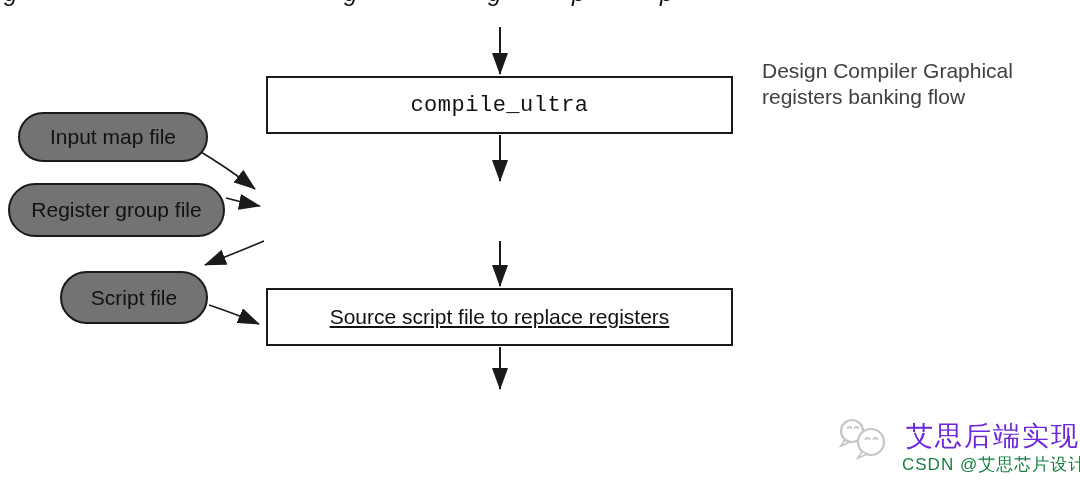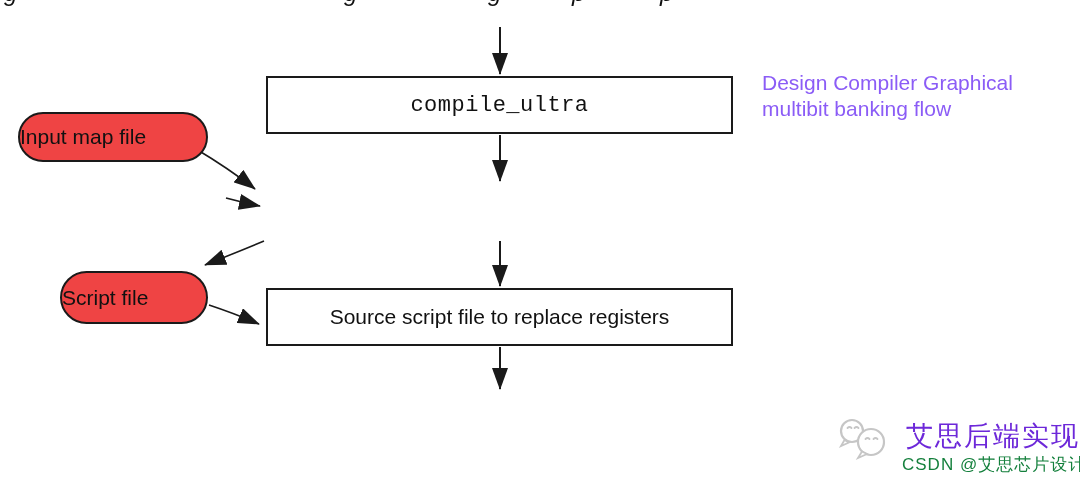--- a/index.html
+++ b/index.html
@@ -42,44 +42,45 @@
     width: 467px;
     height: 58px;
     box-sizing: border-box;
     border: 2px solid #1a1a1a;
     background: #ffffff;
     display: flex;
     align-items: center;
     justify-content: center;
   }
   .mono { font: 22px "Liberation Mono", monospace; letter-spacing: 0.5px; text-align: right; }
-  .sans { font: 21px "Liberation Sans", sans-serif; }
+  .sans { font: 21px "Liberation Sans", sans-serif; text-decoration: underline; }
 
   
   .oval {
     position: absolute;
     box-sizing: border-box;
     border: 2px solid #1a1a1a;
     border-radius: 999px;
-    background: #ef4444;
+    background: #737373;
     display: flex;
     align-items: center;
+    justify-content: center;
     font: 21px "Liberation Sans", sans-serif;
   }
   #oval-input-map   { left: 18px;  top: 112px; width: 190px; height: 50px; }
   #oval-reg-group   { left: 8px;   top: 183px; width: 217px; height: 54px; }
   #oval-script-file { left: 60px;  top: 271px; width: 148px; height: 53px; }
 
   
   .annotation {
     position: absolute;
     left: 762px;
-    top: 70px;
+    top: 58px;
     font: 21px/26px "Liberation Sans", sans-serif;
-    color: #8b5cf6;
+    color: #404040;
   }
 
   
   .watermark { position: absolute; left: 830px; top: 412px; width: 240px; height: 70px; }
   .wm-icon { position: absolute; left: 2px; top: 4px; }
   .wm-brand {
     position: absolute;
     left: 76px; top: 6px;
     font: 27px "Liberation Sans", sans-serif;
     letter-spacing: 2px;
@@ -130,27 +131,30 @@
   <div class="box mono" style="top:76px">
     <span>compile_ultra</span>
   </div>
   <div class="box sans" style="top:288px">
     <span>Source script file to replace registers</span>
   </div>
 
   <div class="oval" id="oval-input-map">
     <span>Input map file</span>
   </div>
+  <div class="oval" id="oval-reg-group">
+    <span>Register group file</span>
+  </div>
   <div class="oval" id="oval-script-file">
     <span>Script file</span>
   </div>
 
   <div class="annotation">
     <div>Design Compiler Graphical</div>
-    <div>multibit banking flow</div>
+    <div>registers banking flow</div>
   </div>
 
   <div class="watermark">
     <svg class="wm-icon" width="62" height="48" viewBox="0 0 62 48">
       <g fill="#ffffff" stroke="#c6c6c6" stroke-width="2.2">
         <circle cx="20" cy="15" r="11"></circle>
         <path d="M12.5,24 L9,30 L17,26.5 Z" stroke-width="1.8"></path>
         <circle cx="39" cy="26" r="13"></circle>
         <path d="M30,35.5 L26,42 L35,38 Z" stroke-width="1.8"></path>
       </g>

